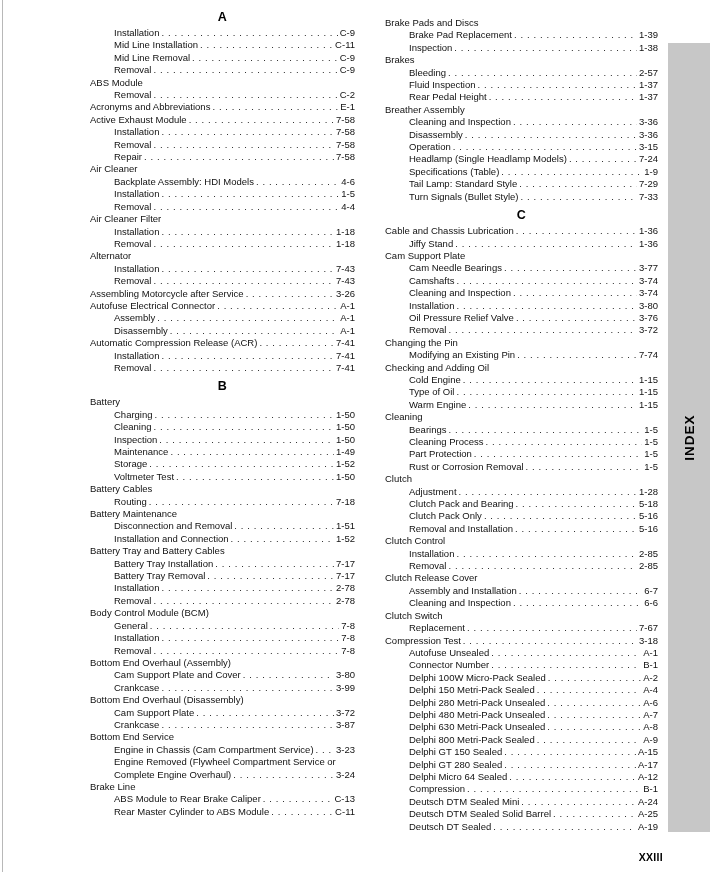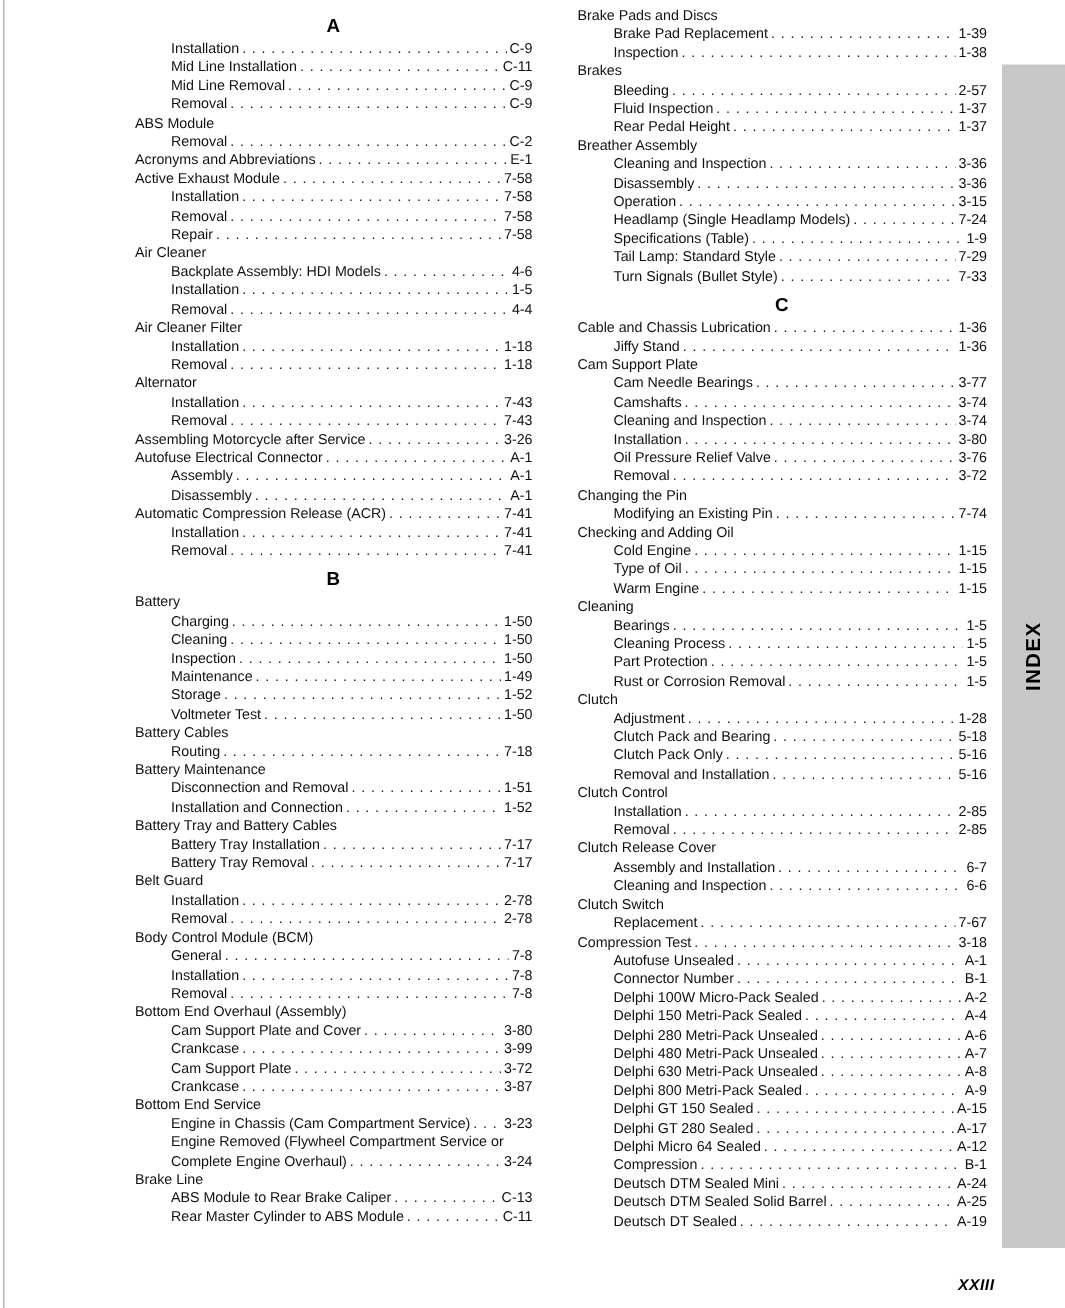--- a/index.html
+++ b/index.html
@@ -3,41 +3,41 @@
 <meta charset="utf-8">
 <style>
   html,body { margin:0; padding:0; background:#ffffff; }
   .page {
     position:relative; width:710px; height:872px; background:#ffffff;
     font-family:"Liberation Sans", sans-serif; color:#111; overflow:hidden;
   }
   .edge-line { position:absolute; left:2px; top:0; width:1px; height:872px; background:#b8b8b8; }
   .col { position:absolute; top:5px; font-size:9.5px; }
   .col-left  { left:90px;  width:265px; }
-  .col-right { left:385px; width:273px; }
+  .col-right { left:385px; width:273px;margin-top:12px; }
   .sec-heading {
     text-align:center; font-weight:bold; font-size:12.5px;
     height:16px; line-height:16px; margin:4px 0 2px; letter-spacing:0.5px; color:#000;
   }
   .row { display:flex; align-items:baseline; height:12.42px; line-height:12.42px; white-space:nowrap; }
   .row.lvl1 { padding-left:24px; }
   .txt { flex:0 0 auto; }
   .dots { flex:1 1 0; min-width:0; overflow:hidden; padding-left:2px; letter-spacing:0.6px; }
   .pg { flex:0 0 auto; padding-left:2px; }
   .side-tab {
     position:absolute; left:668px; top:43px; width:42px; height:789px;
     background:#c7c7c7; display:flex; align-items:center; justify-content:center;
   }
   .side-tab-label {
     transform:rotate(-90deg); transform-origin:center;
     font-weight:bold; font-size:13.5px; letter-spacing:1px; color:#000; white-space:nowrap;
   }
   .footer {
     position:absolute; right:47px; bottom:9px;
-    font-weight:bold; font-size:10.5px; letter-spacing:0.3px; color:#000;font-style:italic;
+    font-weight:bold; font-size:10.5px; letter-spacing:0.3px; color:#000;
   }
 </style>
 </head>
 <body>
 
 <div class="page">
   <div class="edge-line"></div>
   <div class="col col-left">
       <div class="sec-heading">A</div>
       <div class="row lvl1">
@@ -233,23 +233,20 @@
       <div class="row lvl1">
         <span class="txt">Battery Tray Installation</span>
         <span class="dots">. . . . . . . . . . . . . . . . . . . . . . . . . . . . . . . . . . . . . . . . . . . . . . . . . . . . . . . . . . . . . . . . . . . . . . . . . . . . . . . . . . . . . . . . . . </span>
         <span class="pg">7-17</span>
       </div>
       <div class="row lvl1">
         <span class="txt">Battery Tray Removal</span>
         <span class="dots">. . . . . . . . . . . . . . . . . . . . . . . . . . . . . . . . . . . . . . . . . . . . . . . . . . . . . . . . . . . . . . . . . . . . . . . . . . . . . . . . . . . . . . . . . . </span>
         <span class="pg">7-17</span>
       </div>
-      <div class="row lvl0">
-        <span class="txt">Belt Guard</span>
-      </div>
       <div class="row lvl1">
         <span class="txt">Installation</span>
         <span class="dots">. . . . . . . . . . . . . . . . . . . . . . . . . . . . . . . . . . . . . . . . . . . . . . . . . . . . . . . . . . . . . . . . . . . . . . . . . . . . . . . . . . . . . . . . . . </span>
         <span class="pg">2-78</span>
       </div>
       <div class="row lvl1">
         <span class="txt">Removal</span>
         <span class="dots">. . . . . . . . . . . . . . . . . . . . . . . . . . . . . . . . . . . . . . . . . . . . . . . . . . . . . . . . . . . . . . . . . . . . . . . . . . . . . . . . . . . . . . . . . . </span>
         <span class="pg">2-78</span>
       </div>
@@ -276,20 +273,23 @@
       </div>
       <div class="row lvl1">
         <span class="txt">Cam Support Plate and Cover</span>
         <span class="dots">. . . . . . . . . . . . . . . . . . . . . . . . . . . . . . . . . . . . . . . . . . . . . . . . . . . . . . . . . . . . . . . . . . . . . . . . . . . . . . . . . . . . . . . . . . </span>
         <span class="pg">3-80</span>
       </div>
       <div class="row lvl1">
         <span class="txt">Crankcase</span>
         <span class="dots">. . . . . . . . . . . . . . . . . . . . . . . . . . . . . . . . . . . . . . . . . . . . . . . . . . . . . . . . . . . . . . . . . . . . . . . . . . . . . . . . . . . . . . . . . . </span>
         <span class="pg">3-99</span>
+      </div>
+      <div class="row lvl0">
+        <span class="txt">Bottom End Overhaul (Disassembly)</span>
       </div>
       <div class="row lvl1">
         <span class="txt">Cam Support Plate</span>
         <span class="dots">. . . . . . . . . . . . . . . . . . . . . . . . . . . . . . . . . . . . . . . . . . . . . . . . . . . . . . . . . . . . . . . . . . . . . . . . . . . . . . . . . . . . . . . . . . </span>
         <span class="pg">3-72</span>
       </div>
       <div class="row lvl1">
         <span class="txt">Crankcase</span>
         <span class="dots">. . . . . . . . . . . . . . . . . . . . . . . . . . . . . . . . . . . . . . . . . . . . . . . . . . . . . . . . . . . . . . . . . . . . . . . . . . . . . . . . . . . . . . . . . . </span>
         <span class="pg">3-87</span>

